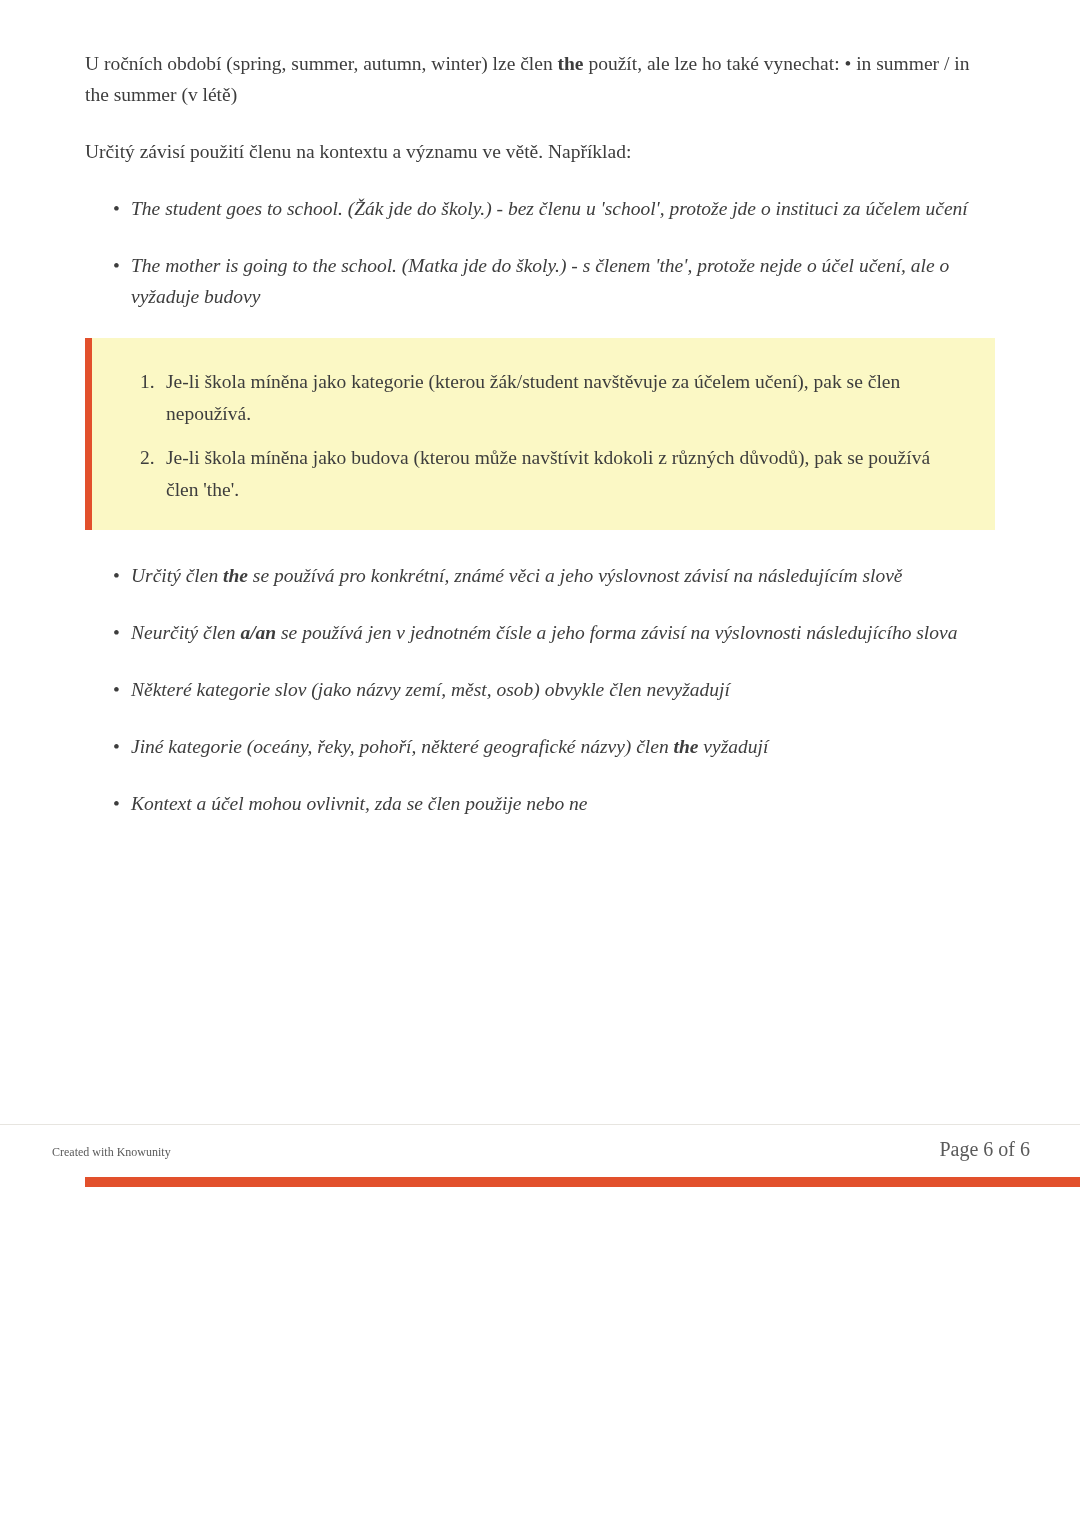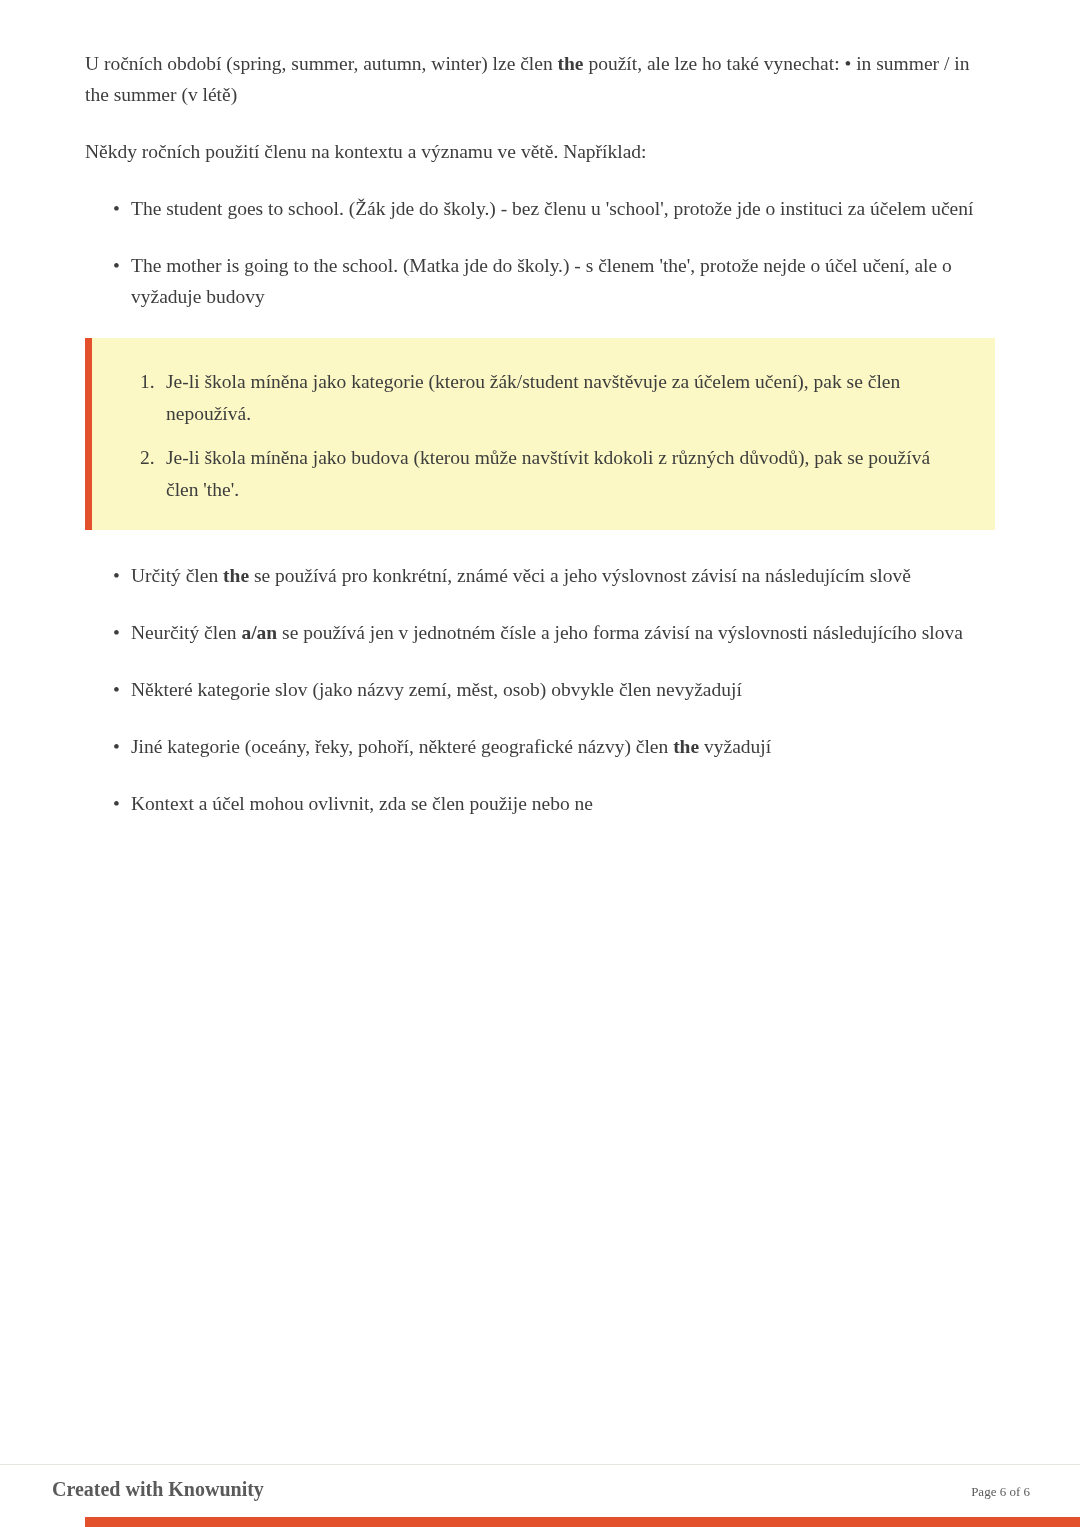--- a/index.html
+++ b/index.html
@@ -12,21 +12,21 @@
   * { box-sizing: border-box; }
   html, body { margin: 0; padding: 0; background: #ffffff; }
   body {
     width: 1080px;
     font-family: "Liberation Serif", "DejaVu Serif", serif;
     color: var(--body-text);
   }
   .page {
     position: relative;
     width: 1080px;
-    height: 1527px;
+    height: 1187px;
     overflow: hidden;
     background: #ffffff;
   }
   .content {
     padding: 48px 85px 0 85px;
   }
   .para {
     font-size: 19.5px;
     line-height: 31px;
     margin: 0 0 26px 0;
@@ -46,21 +46,21 @@
     display: flex;
     margin: 0 0 26px 0;
     padding-left: 28px;
     font-size: 19.5px;
     line-height: 31px;
   }
   .bullet {
     flex: 0 0 18px;
     color: var(--body-text);
   }
-  .bullet-text { flex: 1 1 auto; }
+  .bullet-text { flex: 1 1 auto; font-style: italic; }
   .callout {
     background: var(--callout-bg);
     border-left: 7px solid var(--accent);
     margin: 6px 0 30px 0;
     padding: 28px 40px 24px 48px;
   }
   .numbered-item {
     display: flex;
     font-size: 19.5px;
     line-height: 32px;
@@ -74,45 +74,45 @@
     left: 0; right: 0; bottom: 0;
   }
   .footer {
     border-top: 1px solid var(--divider);
     padding: 13px 50px 16px 52px;
     display: flex;
     justify-content: space-between;
     align-items: baseline;
   }
   .footer-left {
-    font-size: 20px;
-    font-weight: 700;
+    font-size: 12px;
+    font-weight: 400;
     color: var(--footer-text);
   }
   .footer-right {
-    font-size: 13px;
+    font-size: 20px;
     color: var(--footer-text);
   }
   .bottom-bar {
     height: 10px;
     margin-left: 85px;
     background: var(--accent);
   }
 </style>
 </head>
 <body>
 
 <div class="page">
   <div class="content">
 
     <p class="para"><span>U ročních období (spring, summer, autumn, winter) lze člen </span><strong>the</strong><span> použít, ale lze ho také vynechat: • in summer / in the summer (v létě)</span></p>
 
 
 
-    <p class="para">Někdy ročních použití členu na kontextu a významu ve větě. Například:</p>
+    <p class="para">Určitý závisí použití členu na kontextu a významu ve větě. Například:</p>
 
     <div class="bullet-list">
       <div class="bullet-item">
         <span class="bullet">•</span>
         <span class="bullet-text">The student goes to school. (Žák jde do školy.) - bez členu u 'school', protože jde o instituci za účelem učení</span>
       </div>
       <div class="bullet-item">
         <span class="bullet">•</span>
         <span class="bullet-text">The mother is going to the school. (Matka jde do školy.) - s členem 'the', protože nejde o účel učení, ale o vyžaduje budovy</span>
       </div>

